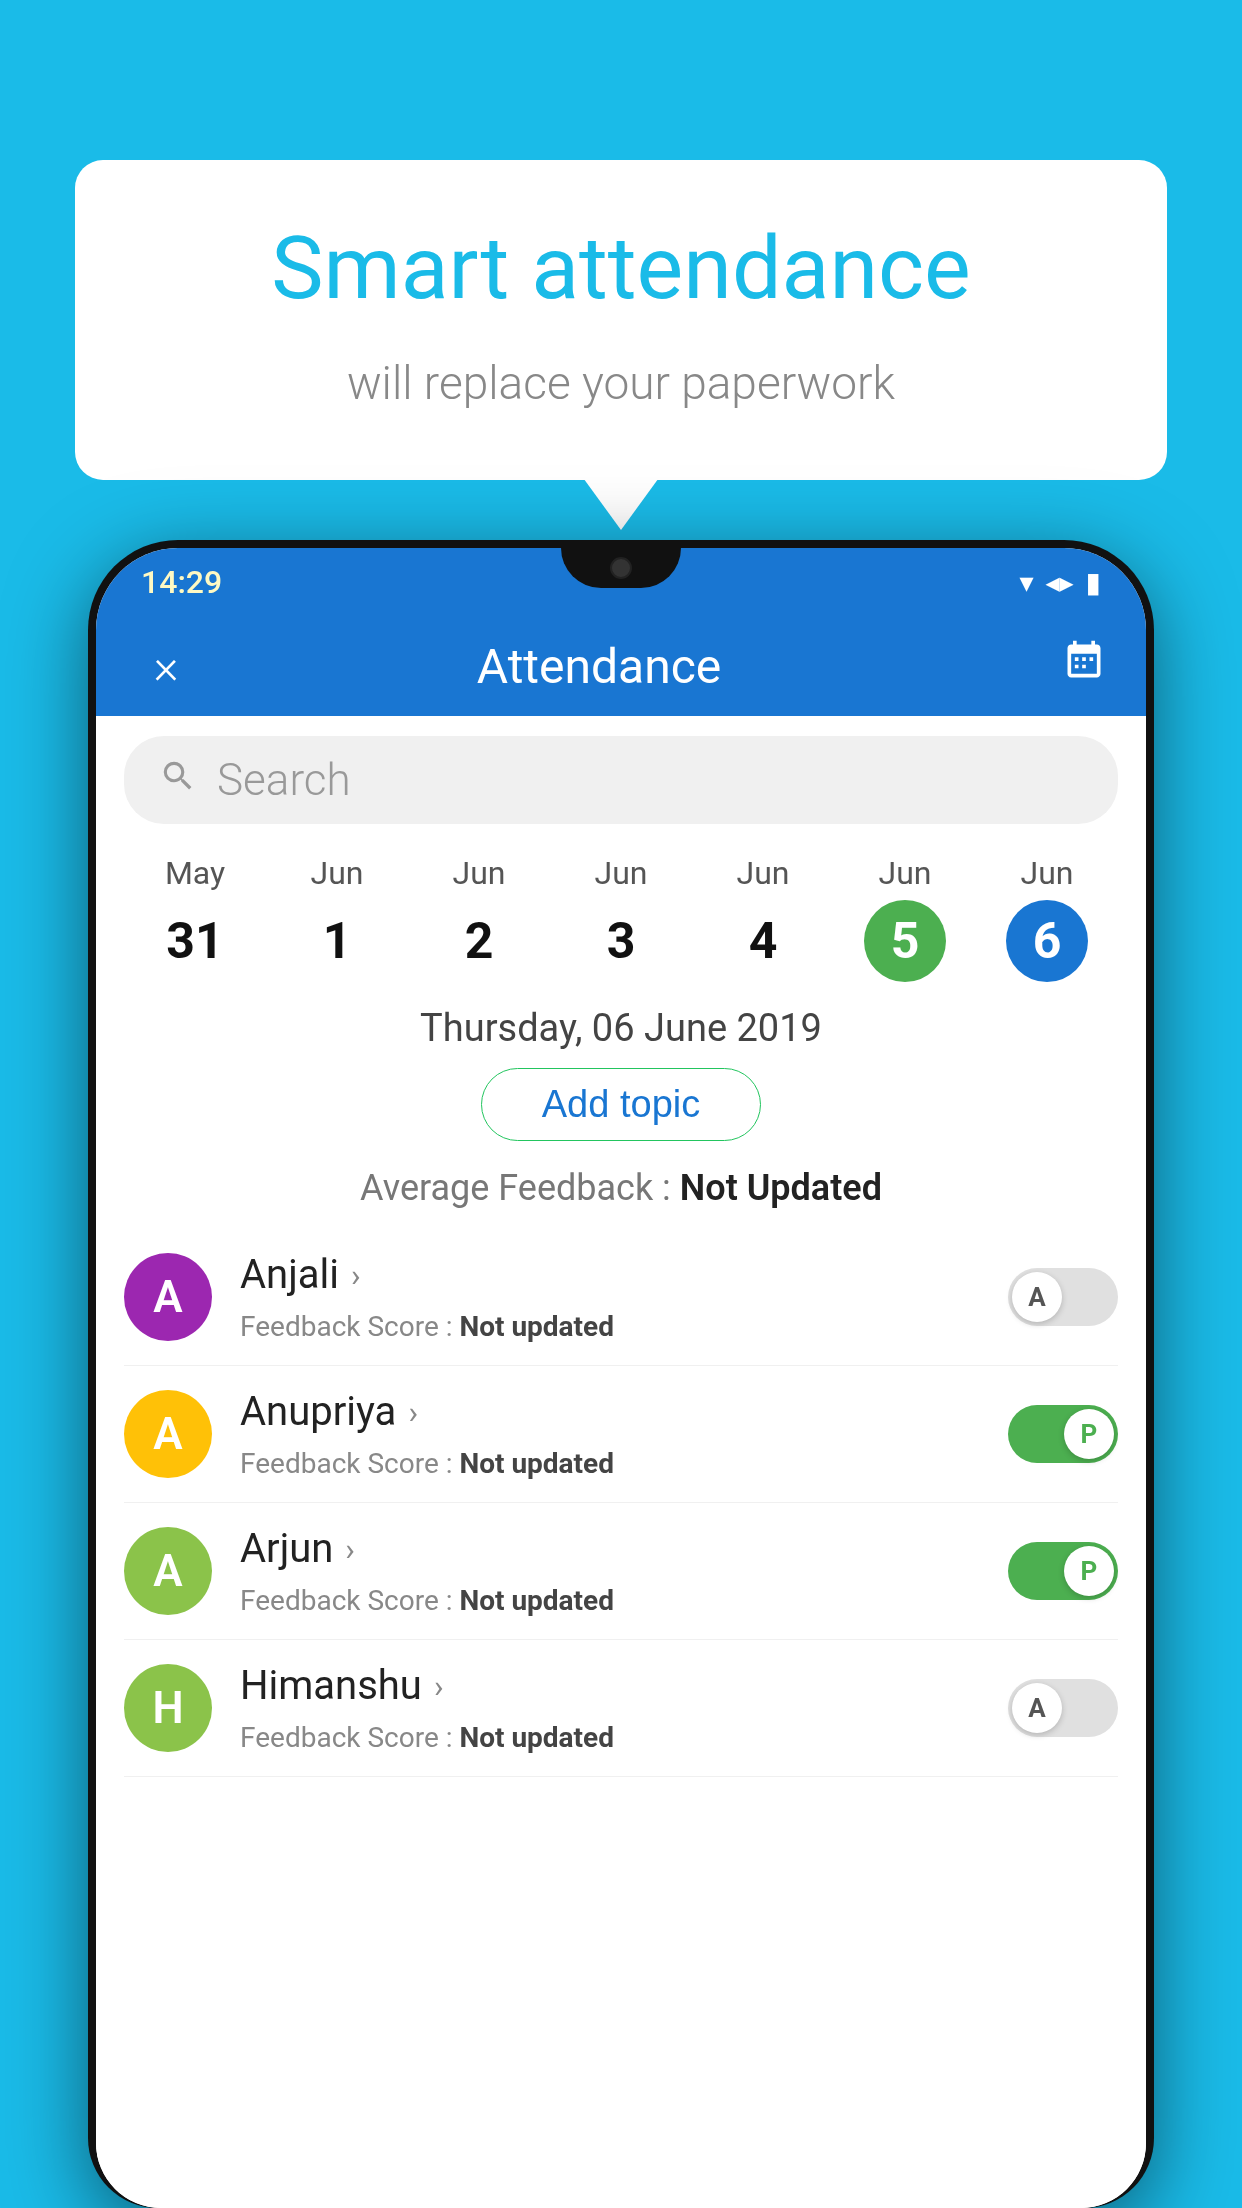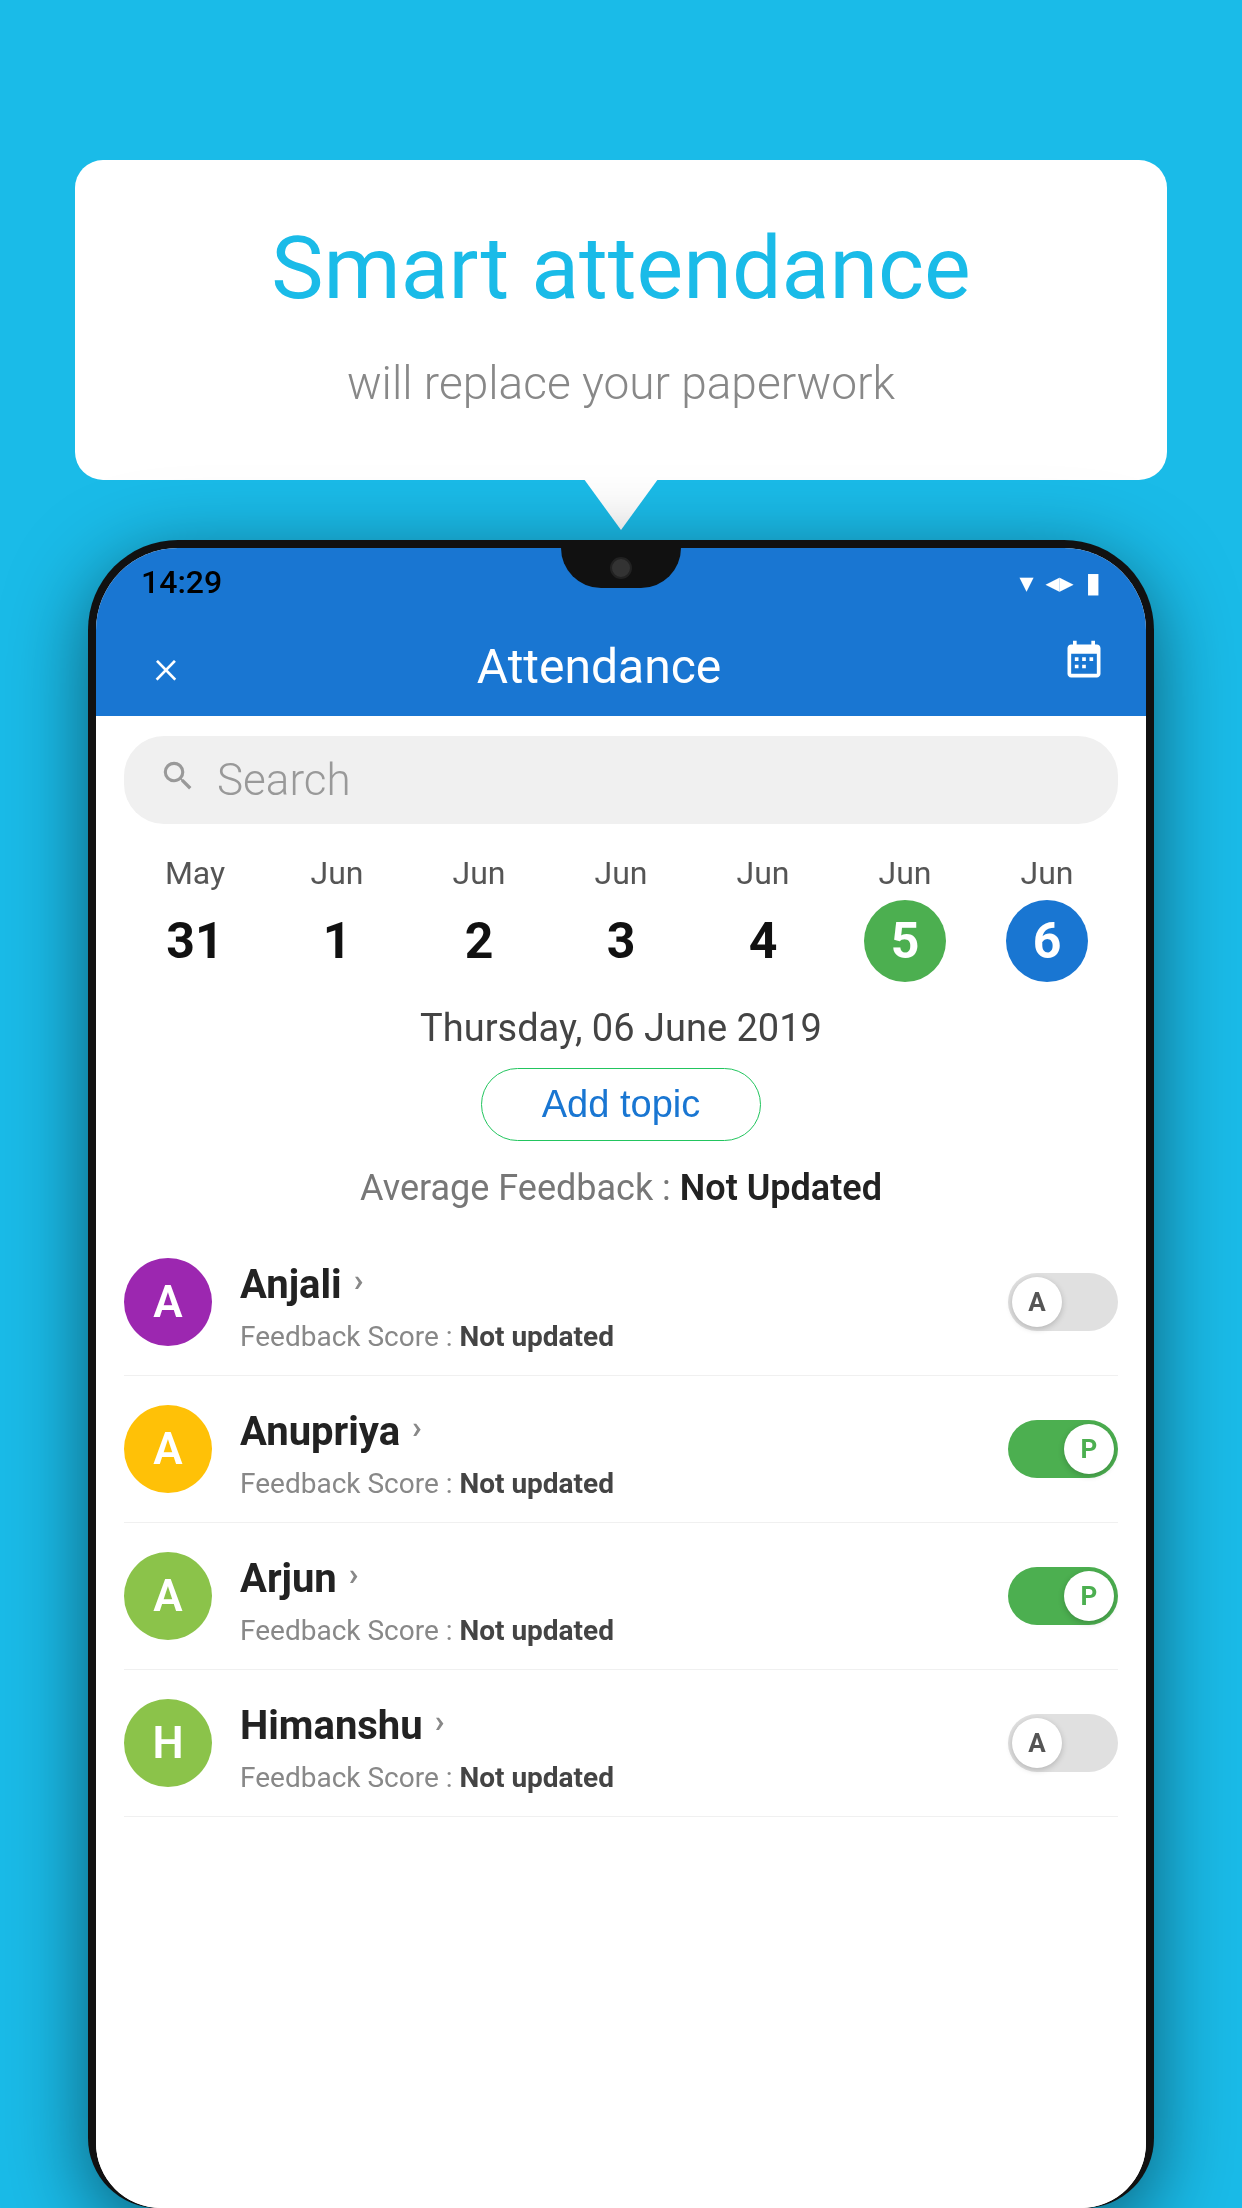--- a/index.html
+++ b/index.html
@@ -82,21 +82,21 @@
     .status-bar {
       background: #1976D2;
       height: 68px;
       display: flex;
       align-items: center;
       justify-content: space-between;
       padding: 0 45px;
       position: relative;
     }
     .status-time {
-      color: #000000;
+      color: #fef9c3;
       font-size: 32px;
       font-weight: 500;
     }
     .status-icons {
       display: flex;
       align-items: center;
       gap: 12px;
     }
     .status-icons span {
       color: white;
@@ -279,26 +279,25 @@
       font-size: 44px;
       font-weight: 600;
       color: white;
       flex-shrink: 0;
     }
     .student-info {
       flex: 1;
     }
     .student-name {
       font-size: 40px;
-      font-weight: 700;
+      font-weight: 400;
       color: #222;
       display: flex;
-      align-items: flex-start;
+      align-items: center;
       gap: 12px;
-      margin-top: 10px;
     }
     .student-name .chevron {
       color: #888;
       font-size: 32px;
     }
     .student-feedback {
       font-size: 28px;
       color: #888;
       margin-top: 12px;
     }

